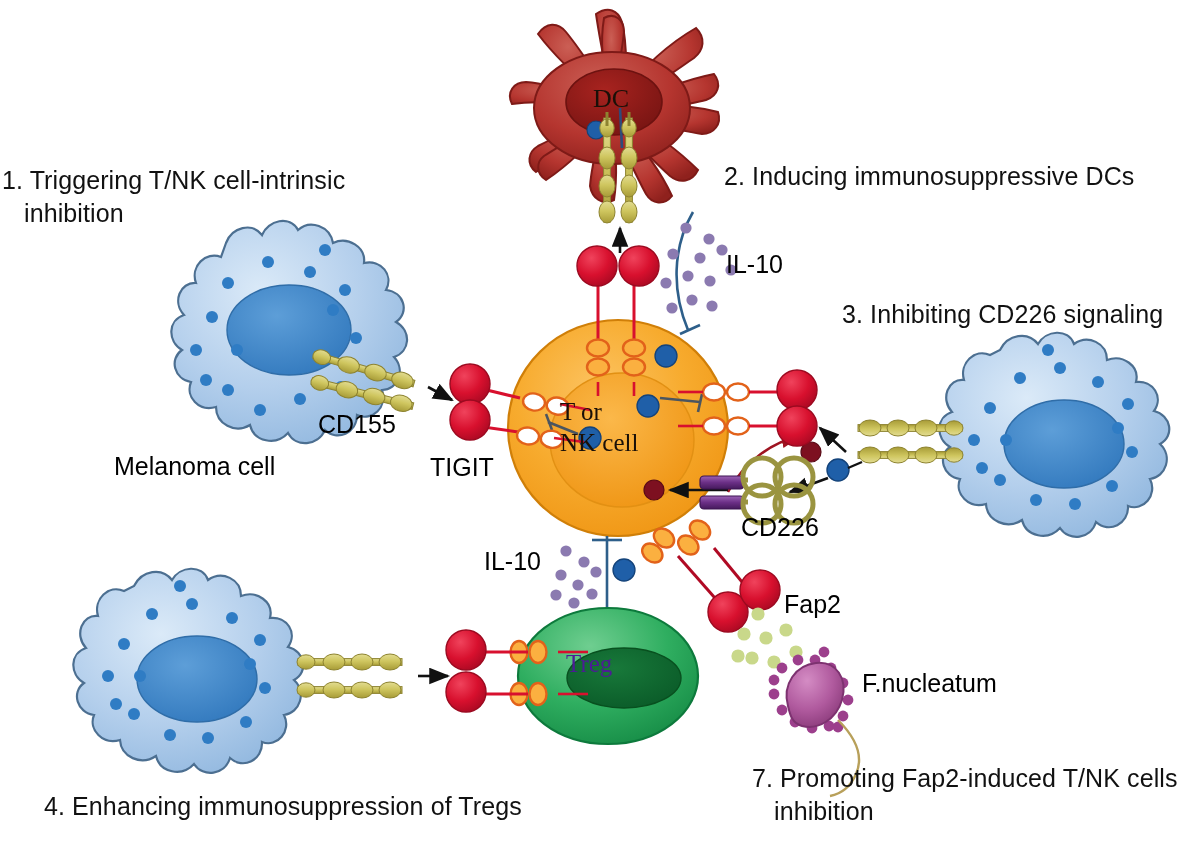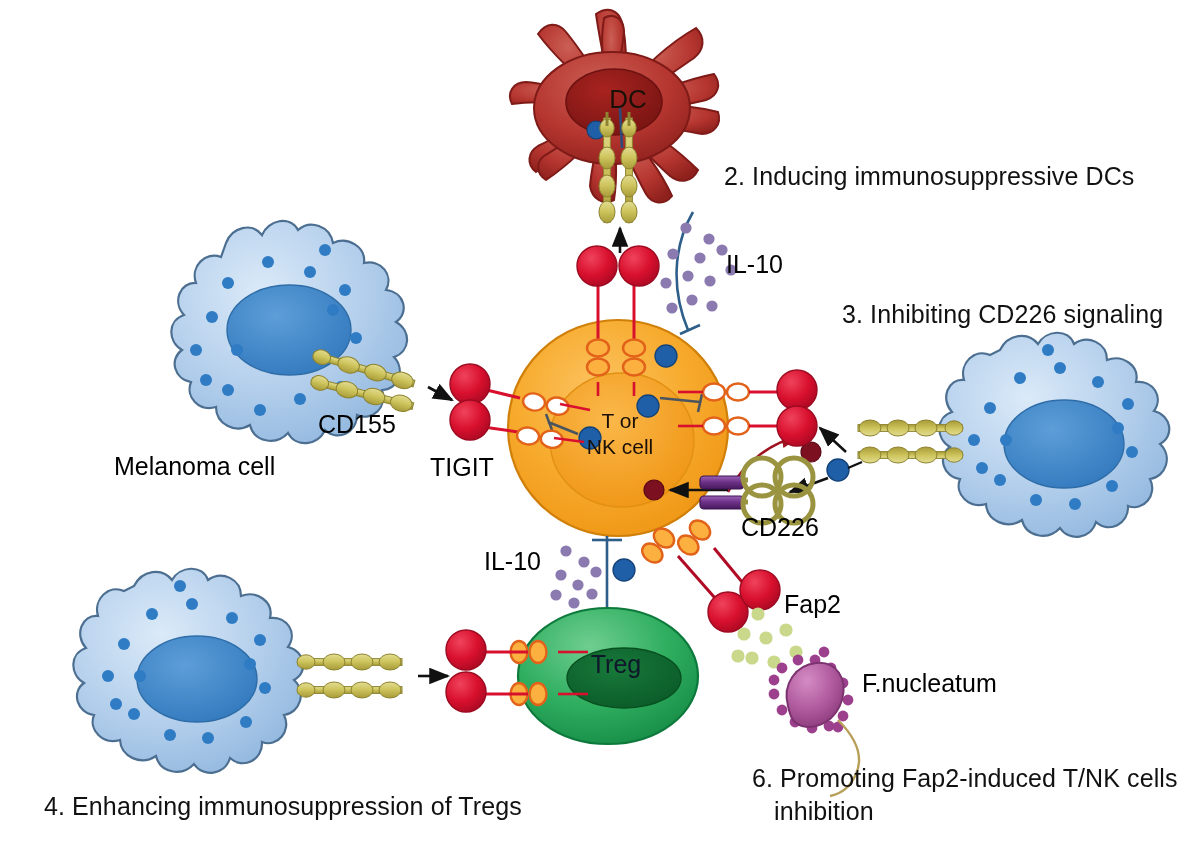--- a/index.html
+++ b/index.html
@@ -41,43 +41,43 @@
   }
   .lbl {
     position: absolute;
     font-family: "Liberation Sans", sans-serif;
     font-size: 25px;
     color: #000000;
     white-space: nowrap;
   }
   .celltext {
     position: absolute;
-    font-family: Liberation Sans, sans-serif;
+    font-family: Liberation Serif, serif;
     color: #1a1008;
     white-space: nowrap;
-    text-align: center;
+    text-align: left;
   }
   #cap1 { left: 2px;   top: 164px; width: 400px; }
   #cap2 { left: 724px; top: 132px; width: 410px; margin-top: 28px; }
   #cap3 { left: 842px; top: 298px; width: 360px; }
   #cap4 { left: 44px;  top: 790px; width: 470px; }
   #cap5 { left: 752px; top: 762px; width: 420px; }
 
   #lbl-cd155      { left: 318px; top: 410px; }
   #lbl-melanoma   { left: 114px; top: 452px; }
   #lbl-tigit      { left: 430px; top: 444px; margin-top: 9px; }
   #lbl-il10-top   { left: 726px; top: 250px; }
   #lbl-il10-bot   { left: 484px; top: 547px; }
   #lbl-cd226      { left: 741px; top: 513px; }
   #lbl-fap2       { left: 766px; top: 590px; margin-left: 18px; }
   #lbl-fnuc       { left: 862px; top: 669px; }
 
   #txt-dc    { left: 593px; top: 84px;  width: 70px;  font-size: 26px; }
-  #txt-treg  { left: 566px; top: 650px; width: 100px; font-size: 25px; color:#0f172a; }
-  #txt-tnk   { left: 560px; top: 408px; width: 120px; font-size: 21px; line-height: 1.25; white-space: normal; }
+  #txt-treg  { left: 566px; top: 650px; width: 100px; font-size: 25px; color:#4c1d95; }
+  #txt-tnk   { left: 560px; top: 396px; width: 120px; font-size: 25px; line-height: 1.25; white-space: normal; }
 </style>
 </head>
 <body>
 
 <div id="figure">
 
   <svg class="layer" viewBox="0 0 1200 863">
     <defs>
 
       <radialGradient id="gBlueCell" cx="38%" cy="32%" r="78%">
@@ -505,24 +505,25 @@
       </g>
 
       <path d="M788,706 C782,684 796,665 816,663 C836,661 848,678 842,700
                C836,720 818,730 802,726 C792,723 790,715 788,706 Z" fill="url(#gBact)" stroke="#7d3270" stroke-width="2"></path>
 
       <path d="M838,720 C856,738 864,756 856,774 C850,788 840,794 830,796" fill="none" stroke="#b8a05a" stroke-width="2.4"></path>
     </g>
 
   </svg>
 
+  <div class="cap hang" id="cap1">1. Triggering T/NK cell-intrinsic inhibition</div>
   <div class="cap hang" id="cap2">2. Inducing immunosuppressive DCs</div>
   <div class="cap hang" id="cap3">3. Inhibiting CD226 signaling</div>
   <div class="cap hang" id="cap4">4. Enhancing immunosuppression of Tregs</div>
-  <div class="cap hang" id="cap5">6. Promoting Fap2-induced T/NK cells inhibition</div>
+  <div class="cap hang" id="cap5">7. Promoting Fap2-induced T/NK cells inhibition</div>
 
   <div class="lbl" id="lbl-cd155">CD155</div>
   <div class="lbl" id="lbl-melanoma">Melanoma cell</div>
   <div class="lbl" id="lbl-tigit">TIGIT</div>
   <div class="lbl" id="lbl-il10-top">IL-10</div>
   <div class="lbl" id="lbl-il10-bot">IL-10</div>
   <div class="lbl" id="lbl-cd226">CD226</div>
   <div class="lbl" id="lbl-fap2">Fap2</div>
   <div class="lbl" id="lbl-fnuc">F.nucleatum</div>
 

